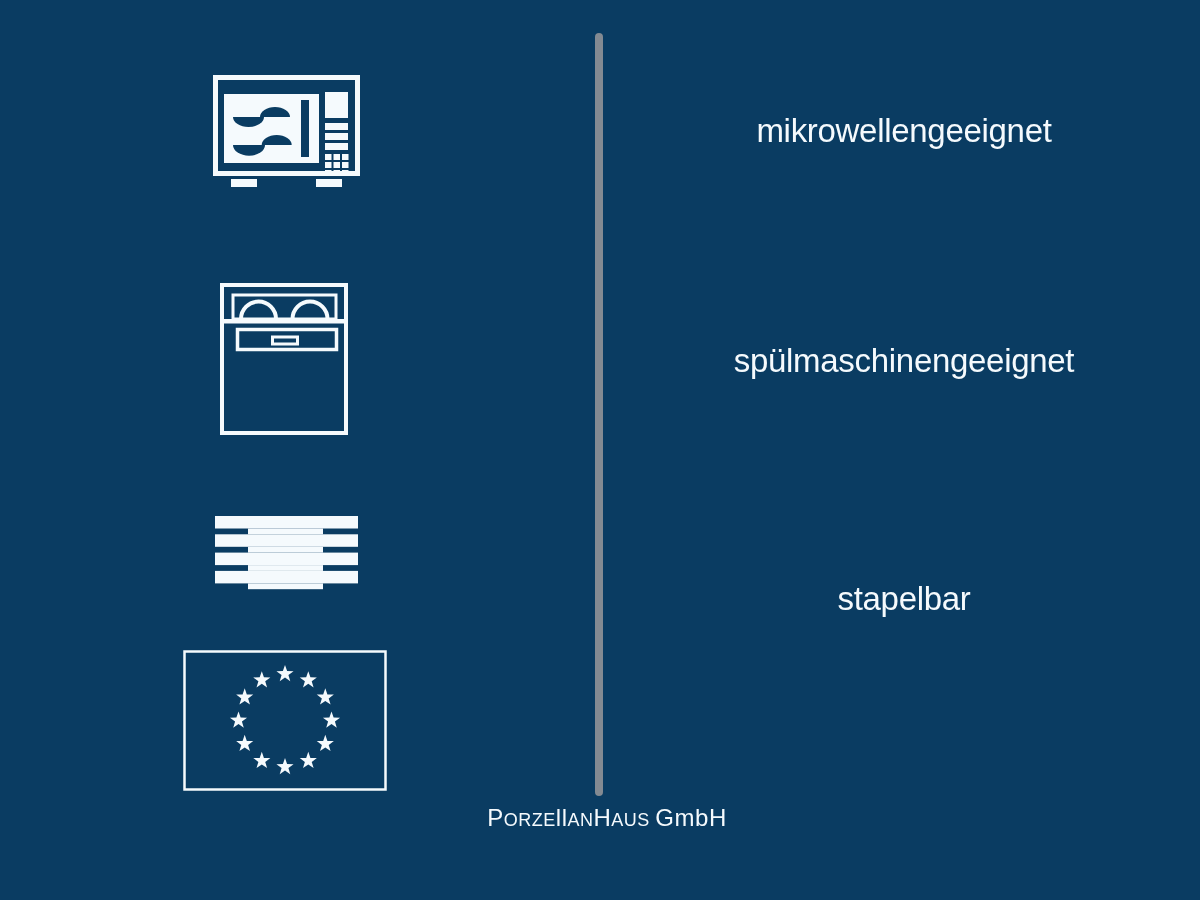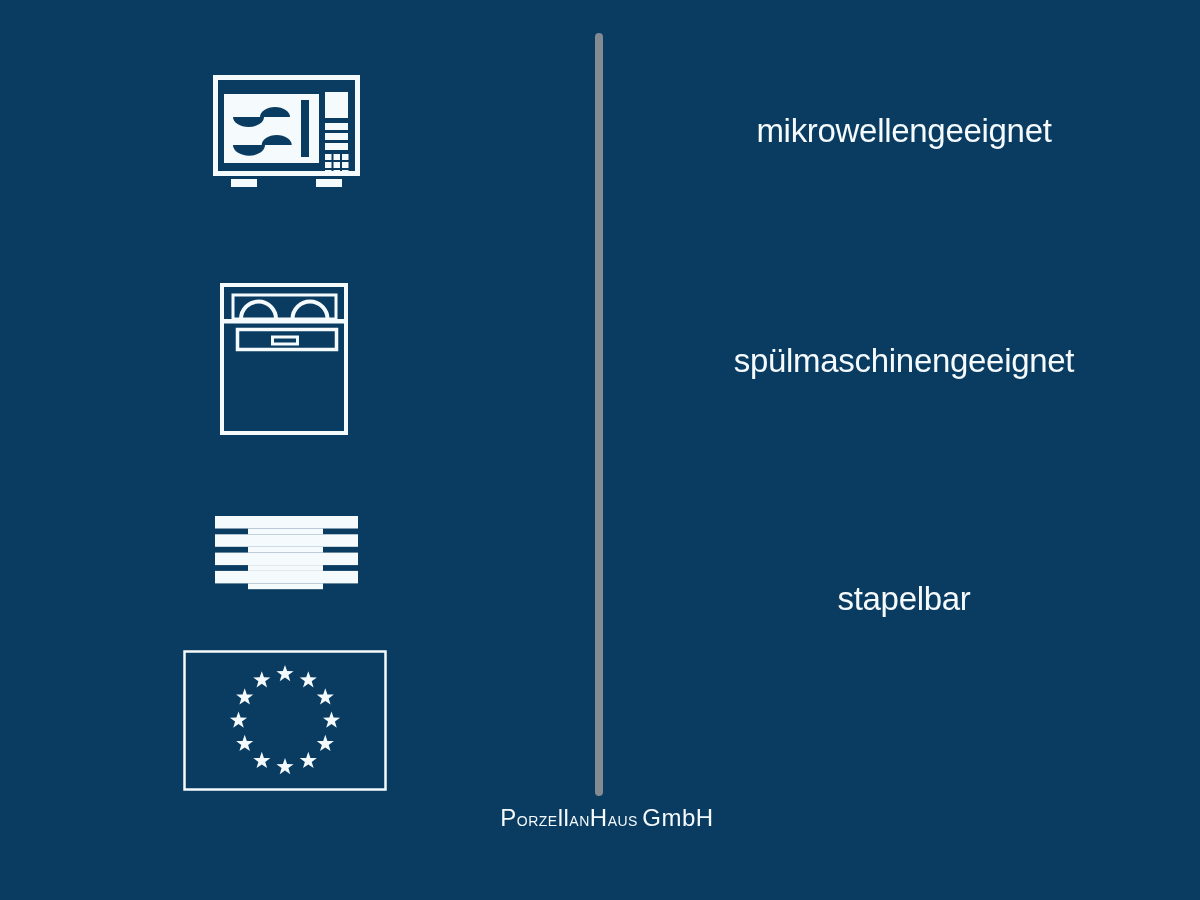--- a/index.html
+++ b/index.html
@@ -63,21 +63,21 @@
     width: 300px;
     text-align: center;
     color: var(--fg);
     letter-spacing: 0.5px;
   }
   .logo-line1 { line-height: 38px; white-space: nowrap; }
   .logo-line2 { line-height: 22px; margin-top: 1px; white-space: nowrap; }
   .l1-lg { font-size: 40px; }
   .l1-sm { font-size: 27px; }
   .l2-lg { font-size: 24px; }
-  .l2-sm { font-size: 14px; }
+  .l2-sm { font-size: 18px; }
   .logo span { vertical-align: baseline; }
 </style>
 </head>
 <body>
 
 <div class="canvas">
 
   <svg class="icon mw-icon" width="147" height="114" viewBox="0 0 147 114">
     <rect class="stroke" x="2.5" y="2.5" width="142" height="96" stroke-width="5"></rect>
     <rect class="fill" x="18" y="104" width="26" height="8"></rect>

